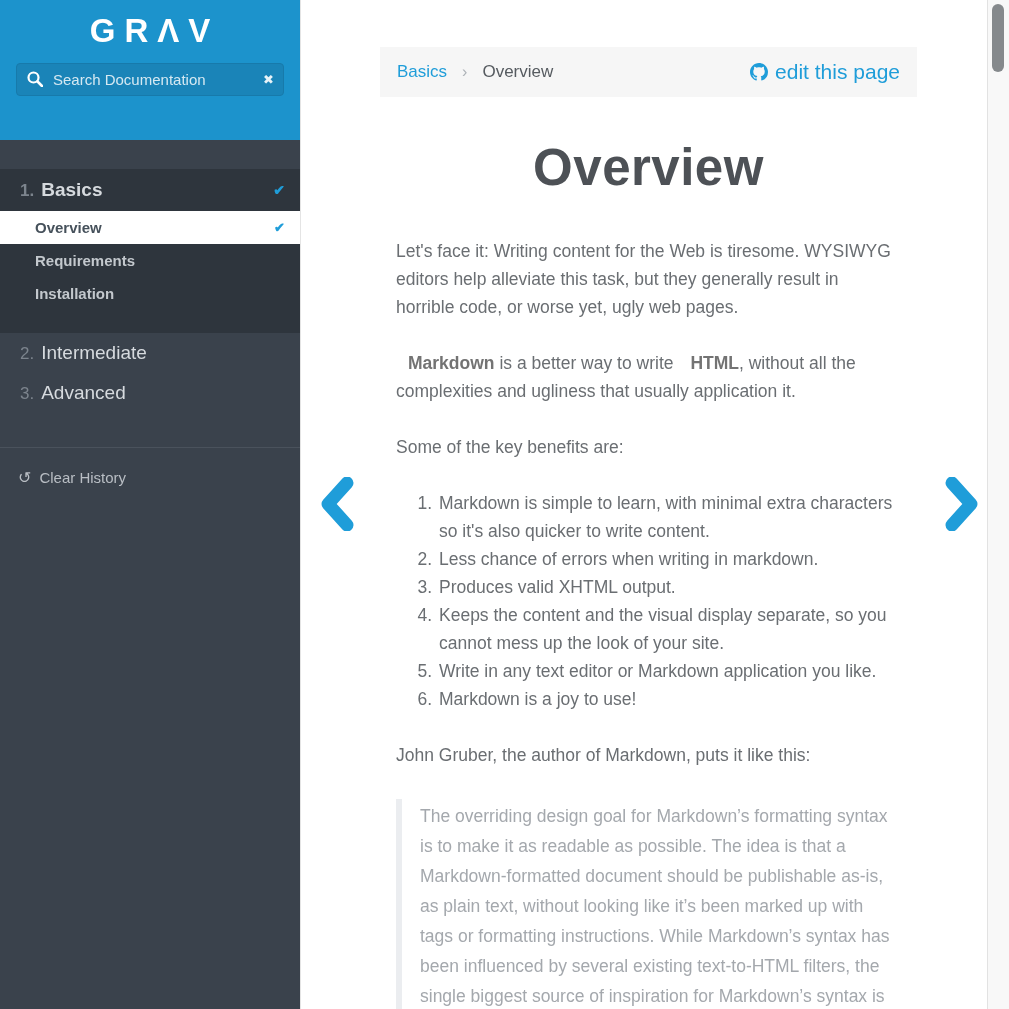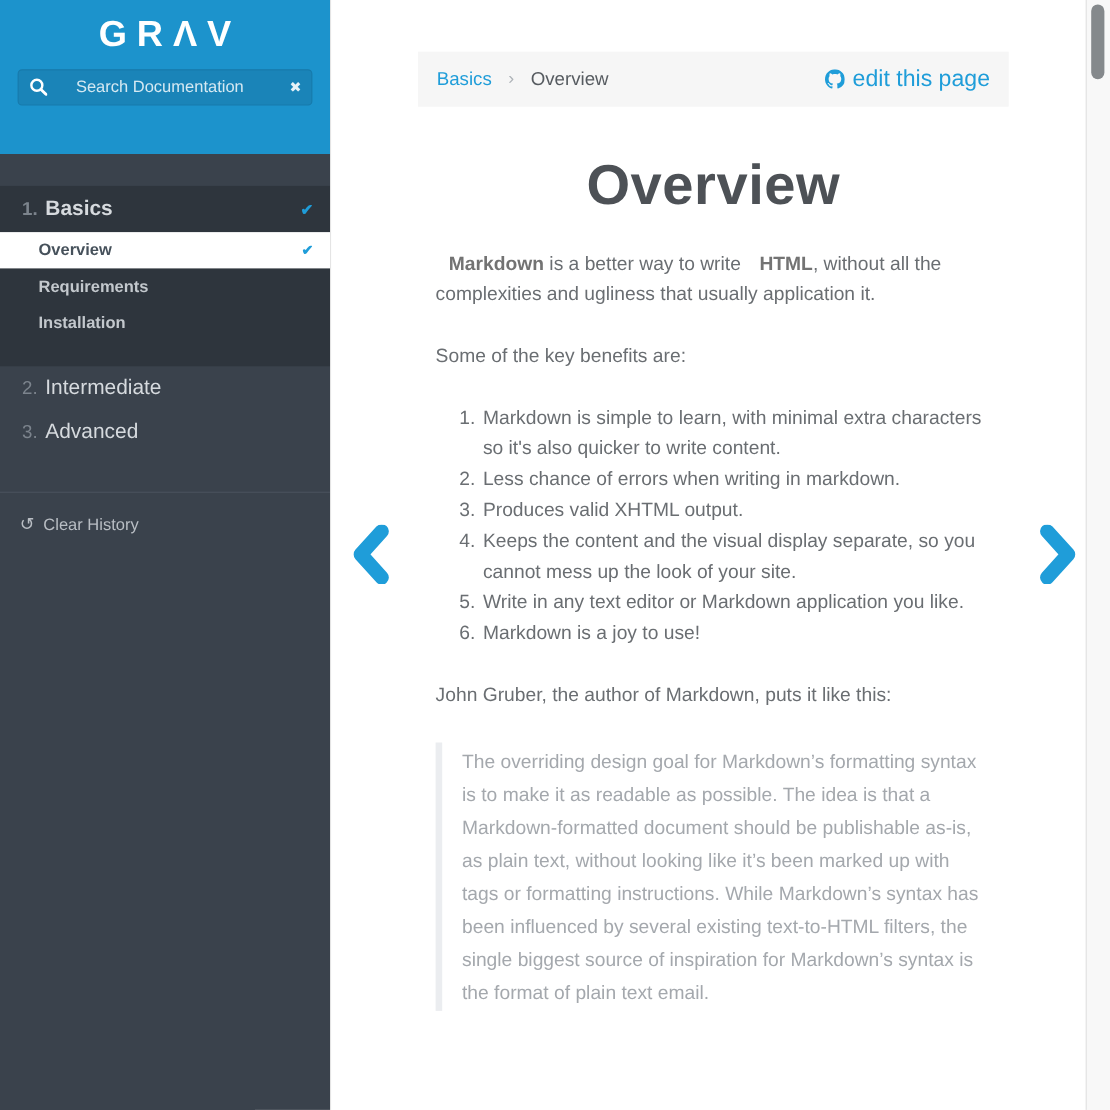--- a/index.html
+++ b/index.html
@@ -20,21 +20,21 @@
     height: 140px; background: #1c93cc; padding-top: 13px;
   }
   .logo {
     text-align: center; color: #ffffff; font-size: 33px; line-height: 36px;
     font-weight: 600; letter-spacing: 9px; text-indent: 9px;
   }
   .search-wrap { position: relative; margin: 14px 16px 0 16px; }
   .search-input {
     width: 100%; height: 33px; background: #1a84b8;
     border: 1px solid #177aab; border-radius: 4px;
-    color: #ffffff; font-size: 15px; padding: 0 32px 0 52px;
+    color: #ffffff; font-size: 15px; padding: 0 32px 0 36px;
     font-family: "Liberation Sans", sans-serif; outline: none;
   }
   .search-input::placeholder { color: rgba(255,255,255,0.82); }
   .search-icon { position: absolute; left: 11px; top: 8px; width: 16px; height: 16px; }
   .search-clear {
     position: absolute; right: 10px; top: 7px; color: rgba(255,255,255,0.9);
     font-size: 13px; cursor: pointer; line-height: 19px;
   }
 
   .nav { margin-top: 29px; }
@@ -179,20 +179,21 @@
         <svg class="gh-icon" viewBox="0 0 16 16">
           <path d="M8 0C3.58 0 0 3.58 0 8c0 3.54 2.29 6.53 5.47 7.59.4.07.55-.17.55-.38 0-.19-.01-.82-.01-1.49-2.01.37-2.53-.49-2.69-.94-.09-.23-.48-.94-.82-1.13-.28-.15-.68-.52-.01-.53.63-.01 1.08.58 1.23.82.72 1.21 1.87.87 2.33.66.07-.52.28-.87.51-1.07-1.78-.2-3.64-.89-3.64-3.95 0-.87.31-1.59.82-2.15-.08-.2-.36-1.02.08-2.12 0 0 .67-.21 2.2.82.64-.18 1.32-.27 2-.27.68 0 1.36.09 2 .27 1.53-1.04 2.2-.82 2.2-.82.44 1.1.16 1.92.08 2.12.51.56.82 1.27.82 2.15 0 3.07-1.87 3.75-3.65 3.95.29.25.54.73.54 1.48 0 1.07-.01 1.93-.01 2.2 0 .21.15.46.55.38A8.012 8.012 0 0 0 16 8c0-4.42-3.58-8-8-8z"></path>
         </svg>
         <span>edit this page</span>
       </a>
     </div>
 
     <h1 class="page-title">Overview</h1>
 
     <div class="article">
+      <p class="first">Let's face it: Writing content for the Web is tiresome. WYSIWYG editors help alleviate this task, but they generally result in horrible code, or worse yet, ugly web pages.</p>
       <p><strong>Markdown</strong><span> is a better way to write </span><strong>HTML</strong><span>, without all the complexities and ugliness that usually application it.</span></p>
       <p>Some of the key benefits are:</p>
       <ol>
         <li>Markdown is simple to learn, with minimal extra characters so it's also quicker to write content.</li>
         <li>Less chance of errors when writing in markdown.</li>
         <li>Produces valid XHTML output.</li>
         <li>Keeps the content and the visual display separate, so you cannot mess up the look of your site.</li>
         <li>Write in any text editor or Markdown application you like.</li>
         <li>Markdown is a joy to use!</li>
       </ol>

